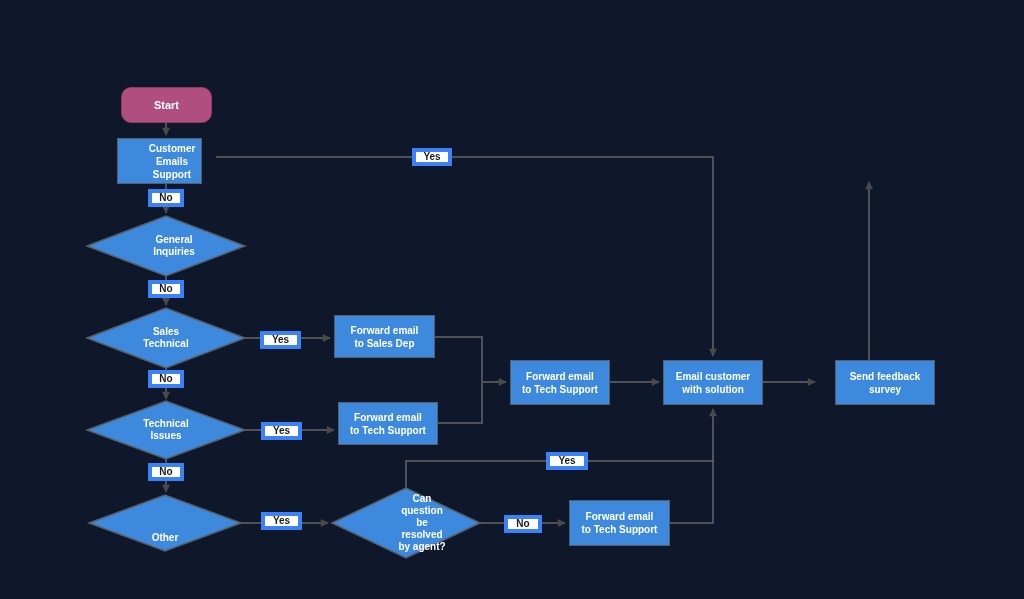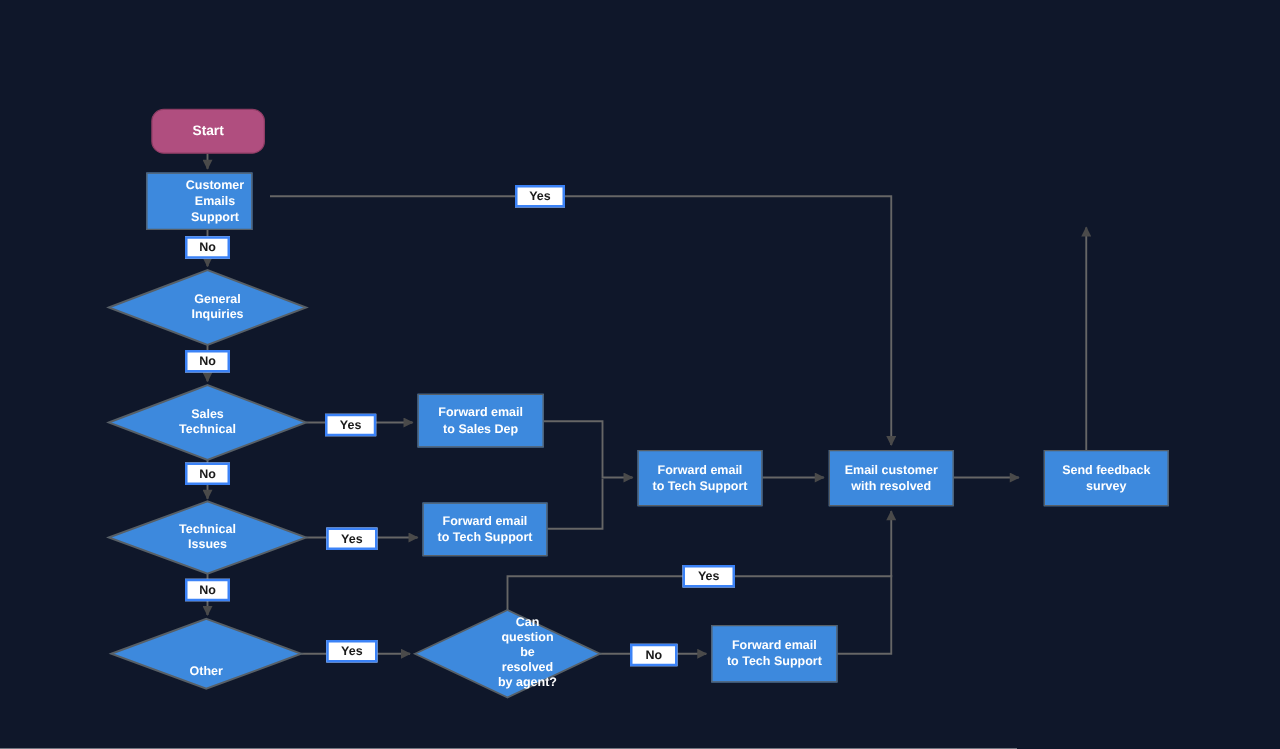--- a/index.html
+++ b/index.html
@@ -10,22 +10,22 @@
   .wires{position:absolute;left:0;top:0;}
   .node{
     position:absolute;display:flex;align-items:center;justify-content:center;
     text-align:center;font-weight:bold;color:#ffffff;font-size:10px;line-height:1.3;
     white-space:pre-line;box-sizing:border-box;
   }
   .process{background:#3d89dd;border:1px solid #575f66;}
   .terminator{background:#b04e7f;border:1px solid #8d3c64;border-radius:10px;font-size:11px;}
   .diamond-text{background:transparent;border:none;line-height:1.2;}
   .edge-label{
-    position:absolute;display:flex;align-items:center;justify-content:center;
-    background:#ffffff;border:2px solid #3b82f6;color:#1a1a1a;
+    position:absolute;display:flex;align-items:flex-end;justify-content:center;
+    background:#ffffff;border:4px solid #3b82f6;color:#1a1a1a;
     font-weight:bold;font-size:10px;box-sizing:border-box;
   }
 </style>
 </head>
 <body>
 
 <div class="stage">
 
   <svg class="wires" width="1024" height="599" viewBox="0 0 1024 599">
     <defs>
@@ -78,21 +78,21 @@
   <div class="node process" style="left:338px;top:402px;width:100px;height:43px;">
     <span>Forward email
 to Tech Support</span>
   </div>
   <div class="node process" style="left:510px;top:360px;width:100px;height:45px;">
     <span>Forward email
 to Tech Support</span>
   </div>
   <div class="node process" style="left:663px;top:360px;width:100px;height:45px;">
     <span>Email customer
-with resolved</span>
+with solution</span>
   </div>
   <div class="node process" style="left:819px;top:360px;width:100px;height:45px;margin-left:16px;">
     <span>Send feedback
 survey</span>
   </div>
   <div class="node process" style="left:569px;top:500px;width:101px;height:46px;">
     <span>Forward email
 to Tech Support</span>
   </div>
 

